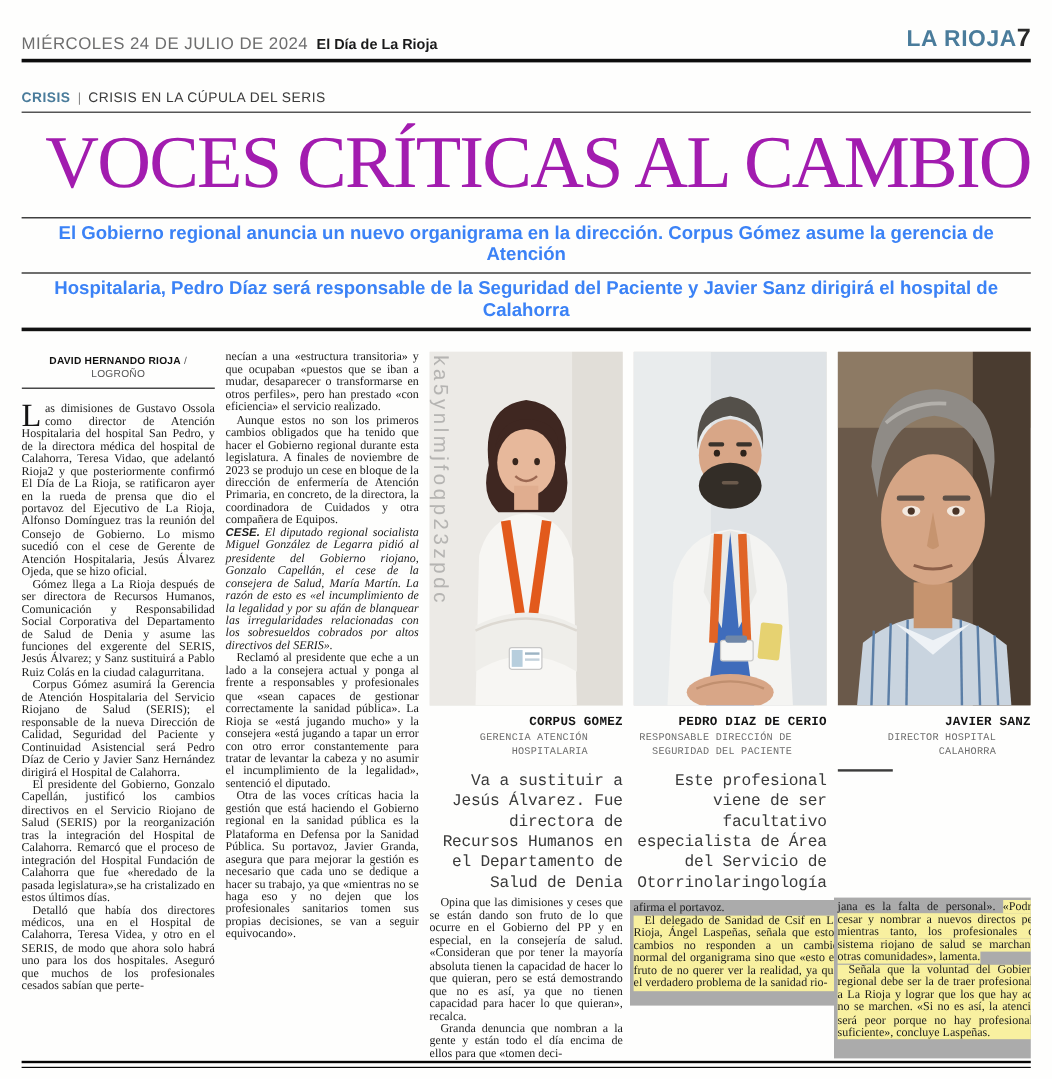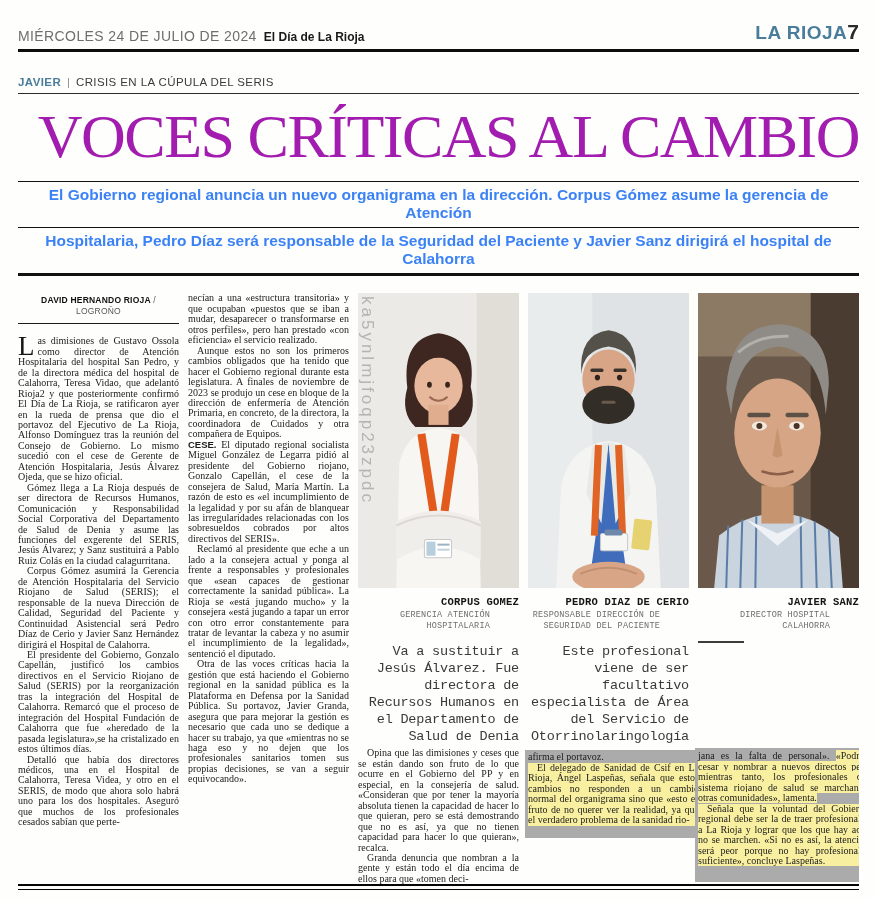--- a/index.html
+++ b/index.html
@@ -37,21 +37,21 @@
   
   .grid { margin-top:17px; display:grid; grid-template-columns:repeat(5,1fr); gap:9px;
     height:626px; overflow:hidden; font-size:10px; line-height:10.45px; text-align:justify; }
   .grid p { margin:0; }
   .indent { text-indent:9px; }
   .byline { font-family:"Liberation Sans", sans-serif; font-size:8.5px; letter-spacing:.2px;
     border-bottom:1.5px solid #1c1c1c; padding:2px 0 7px; margin-bottom:12px; text-align:center; }
   .byline .author { font-weight:bold; color:#101010; }
   .byline .place { color:#555; }
   .dropcap { float:left; font-size:27px; line-height:20px; padding-right:3px; color:#141414; }
-  .cese-p { margin-top:11px; }
+  .cese-p { margin-top:11px;font-style:italic; }
   .cese-lead { font-family:"Liberation Sans", sans-serif; font-weight:bold; font-size:9.5px; }
 
   
   .photo { height:295px; overflow:hidden; background:#e8e6e2; }
   .photo svg { display:block; width:100%; height:100%; }
   .cap { margin-top:9px; height:151px; overflow:hidden; font-family:Liberation Mono, monospace; text-align:right; }
   .cap-name { font-weight:bold; font-size:10.5px; color:#151515; letter-spacing:.2px; }
   .cap-role { font-size:8.5px; color:#6d6d6d; line-height:1.3; margin-top:2px; letter-spacing:.2px; max-width:132px; }
   .cap-desc { margin-top:11px; font-size:13.5px; color:#3a3a3a; line-height:1.26; letter-spacing:-.2px; }
   .cap-rule { width:46px; border-top:2px solid #3c3c3c; margin-top:9px; }
@@ -80,21 +80,21 @@
         <span class="m-paper">El Día de La Rioja</span>
       </div>
       <div class="m-right">
         <span class="m-section">LA RIOJA</span>
           <span class="m-page">7</span>
       </div>
     </div>
     <div class="top-rule"></div>
 
     <div class="kicker">
-      <span class="k-section">JAVIER</span>
+      <span class="k-section">CRISIS</span>
       <span class="k-div">|</span>
       <span class="k-topic">CRISIS EN LA CÚPULA DEL SERIS</span>
     </div>
 
     <h1 class="headline" style="margin:10px 0 0;">VOCES CRÍTICAS AL CAMBIO</h1>
 
     <div class="standfirst">
       <div class="sf-line">El Gobierno regional anuncia un nuevo organigrama en la dirección. Corpus Gómez asume la gerencia de Atención</div>
       <div class="sf-line last">Hospitalaria, Pedro Díaz será responsable de la Seguridad del Paciente y Javier Sanz dirigirá el hospital de Calahorra</div>
     </div>

